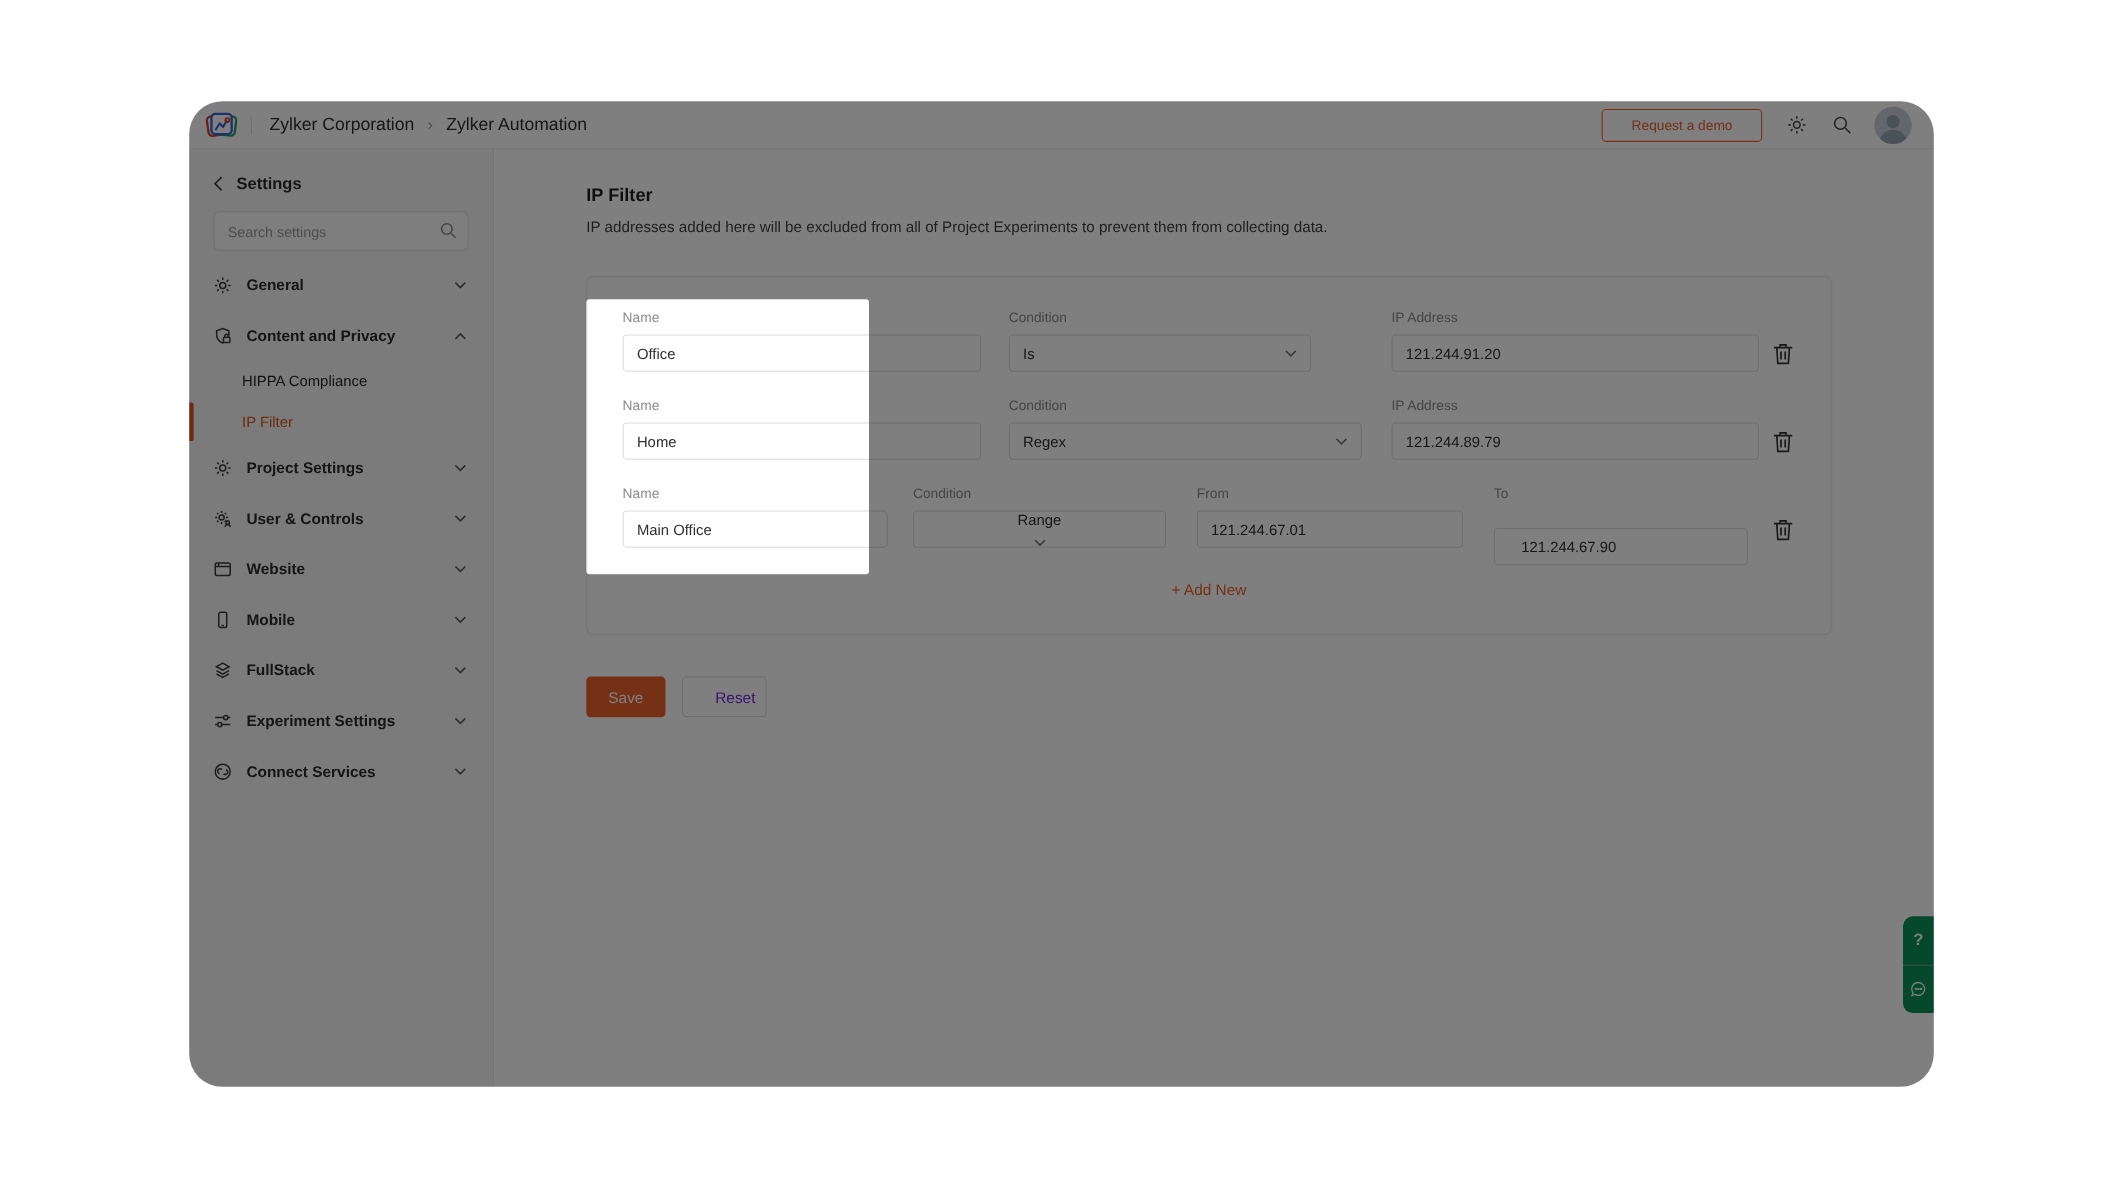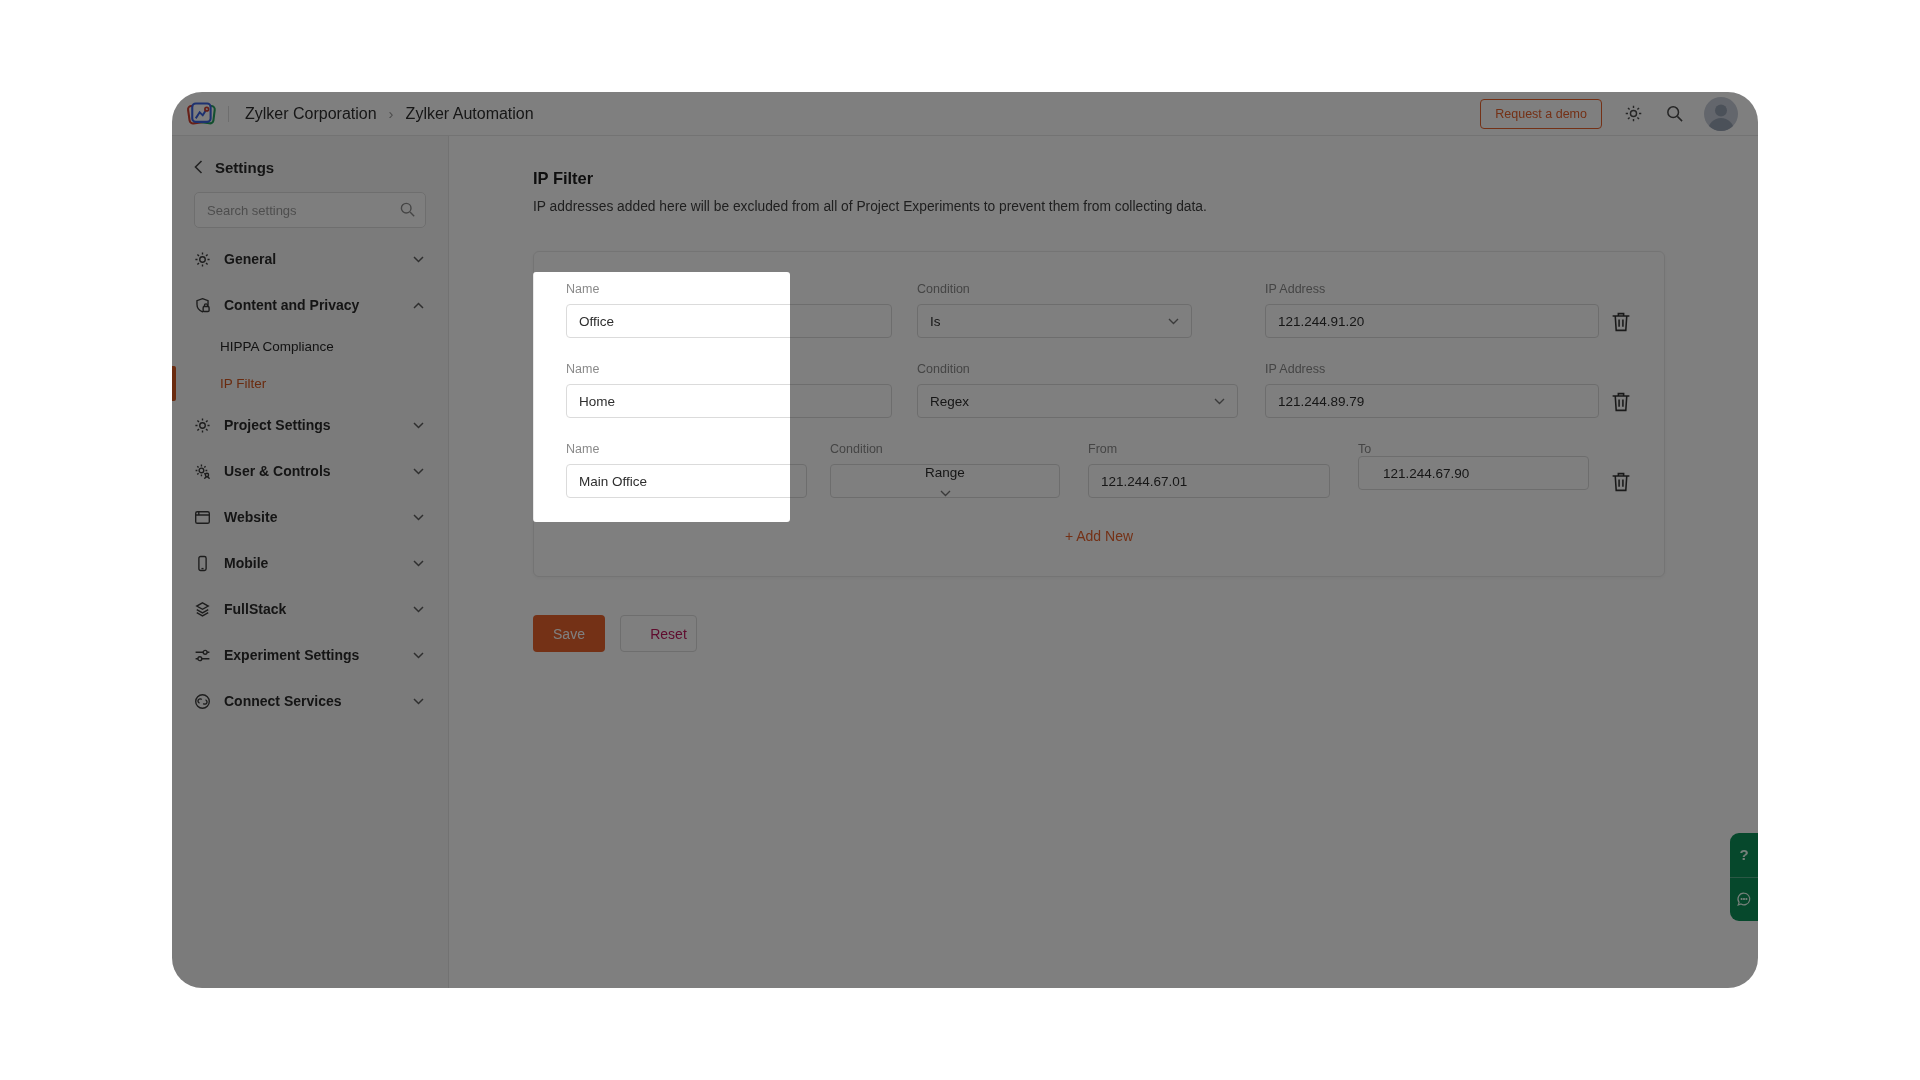--- a/index.html
+++ b/index.html
@@ -11,21 +11,21 @@
 
   
   .topbar{ position:absolute; left:0; top:0; width:100%; height:44px; background:#ffffff;
     border-bottom:1px solid #e6e6e6; display:flex; align-items:center; padding:0 20px 0 14px; }
   .logo{ width:30px; height:28px; flex:0 0 auto; }
   .tb-divider{ width:1px; height:16px; background:#dddddd; margin:0 16px 0 12px; }
   .crumb{ font-size:16px; color:#2e2e2e; }
   .crumb-sep{ color:#9a9a9a; font-size:15px; margin:0 12px; }
   .tb-spacer{ flex:1; }
   .demo-btn{ border:1px solid #e8622d; color:#e8622d; background:transparent; border-radius:4px;
-    font-size:12.5px; padding:7px 14px; font-family:inherit; }
+    font-size:12.5px; padding:7px 26px; font-family:inherit; }
   .tb-icon{ width:19px; height:19px; margin-left:22px; color:#4a4a4a; }
   .avatar{ width:34px; height:34px; border-radius:50%; background:#c7cdd8; margin-left:20px;
     overflow:hidden; position:relative; }
   .avatar svg{ width:34px; height:34px; }
 
   
   .content-row{ position:absolute; left:0; top:44px; right:0; bottom:0; display:flex; }
   .sidebar{ width:277px; background:#f7f7f7; border-right:1px solid #e4e4e4; position:relative; }
   .main{ flex:1; position:relative; background:#ffffff; }
 
@@ -62,21 +62,21 @@
     font-size:13.5px; color:#2f2f2f; padding:0 12px; display:flex; align-items:center;
     justify-content:space-between; }
   .f-select .chev{ width:11px; height:7px; color:#777; }
   .trash{ position:absolute; left:1076px; width:22px; height:24px; color:#353535; }
   .addnew{ position:absolute; left:0; right:0; top:276px; text-align:center;
     font-size:14px; font-weight:500; color:#e8622d; }
 
   .save-btn{ position:absolute; left:84px; top:479px; width:72px; height:37px; background:#e8622d;
     color:#ffffff; border:none; border-radius:4px; font-size:14px; font-family:inherit; }
   .reset-btn{ position:absolute; left:171px; top:479px; width:77px; height:37px; background:#ffffff;
-    color:#be185d; border:1px solid #dcdcdc; border-radius:4px; font-size:14px; font-family:inherit;padding-left:20px; }
+    color:#6d28d9; border:1px solid #dcdcdc; border-radius:4px; font-size:14px; font-family:inherit;padding-left:20px; }
 
   
   .help-widget{ position:absolute; right:0; top:741px; width:28px; height:88px; background:#0d9058;
     border-radius:9px 0 0 9px; display:flex; flex-direction:column; align-items:center; z-index:10; }
   .hw-q{ flex:1; display:flex; align-items:center; justify-content:center; color:#eafff4;
     font-size:15px; font-weight:700; width:100%; }
   .hw-div{ width:100%; height:1px; background:rgba(255,255,255,0.3); }
   .hw-chat{ flex:1; display:flex; align-items:center; justify-content:center; width:100%; color:#eafff4; }
 
   
@@ -293,21 +293,21 @@
         <span class="f-label" style="left:296px; top:190px;">Condition</span>
         <div class="f-select" style="left:296px; top:212px; width:230px;flex-direction:column;">
           <span>Range</span>
           <svg class="chev" viewBox="0 0 11 7" fill="none" stroke="currentColor" stroke-width="1.4">
               <path d="M1 1l4.5 4.5L10 1"></path>
             </svg>
         </div>
         <span class="f-label" style="left:554px; top:190px;">From</span>
         <input class="f-input" style="left: 554px; top: 212px; width: 242px;" value="121.244.67.01">
         <span class="f-label" style="left:824px; top:190px;">To</span>
-        <input class="f-input" style="left: 824px; top: 204px; width: 231px; padding-left: 24px;" value="121.244.67.90">
+        <input class="f-input" style="left: 824px; top: 228px; width: 231px; padding-left: 24px;" value="121.244.67.90">
         <svg class="trash" style="top:218px;" viewBox="0 0 18 20" fill="none" stroke="currentColor" stroke-width="1.3">
           <path d="M2 5h14M6.8 5V3h4.4v2M4.2 5l.8 12h8l.8-12M7.4 8v6M10.6 8v6"></path>
         </svg>
 
         <div class="addnew">+ Add New</div>
       </div>
 
       <button class="save-btn">Save</button>
       <button class="reset-btn">Reset</button>
     </div>

